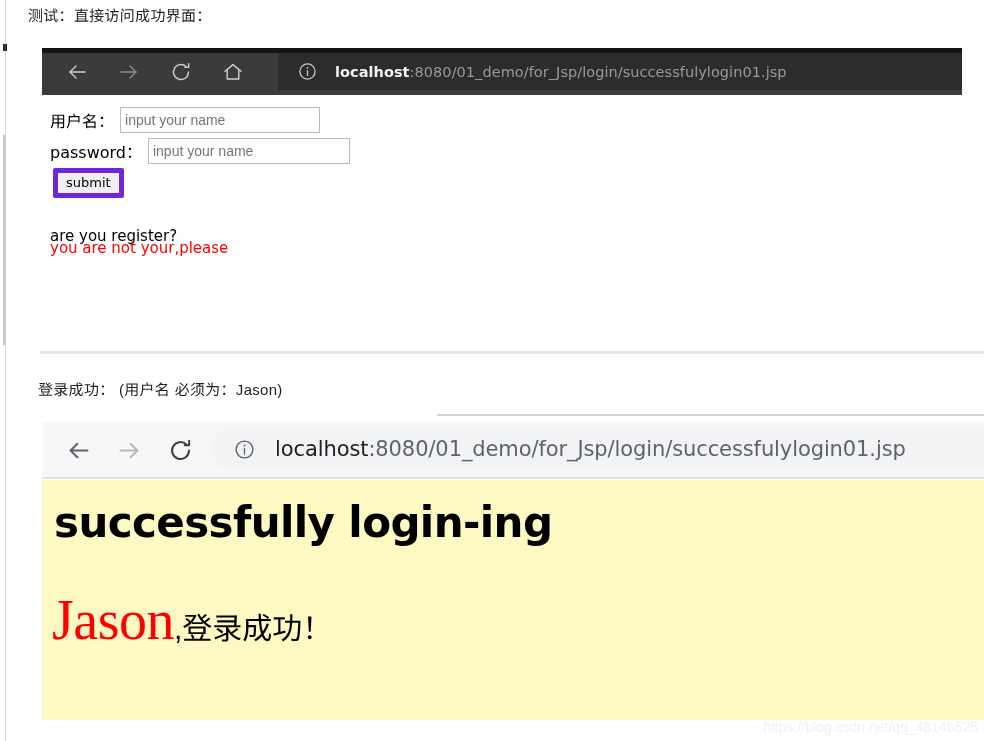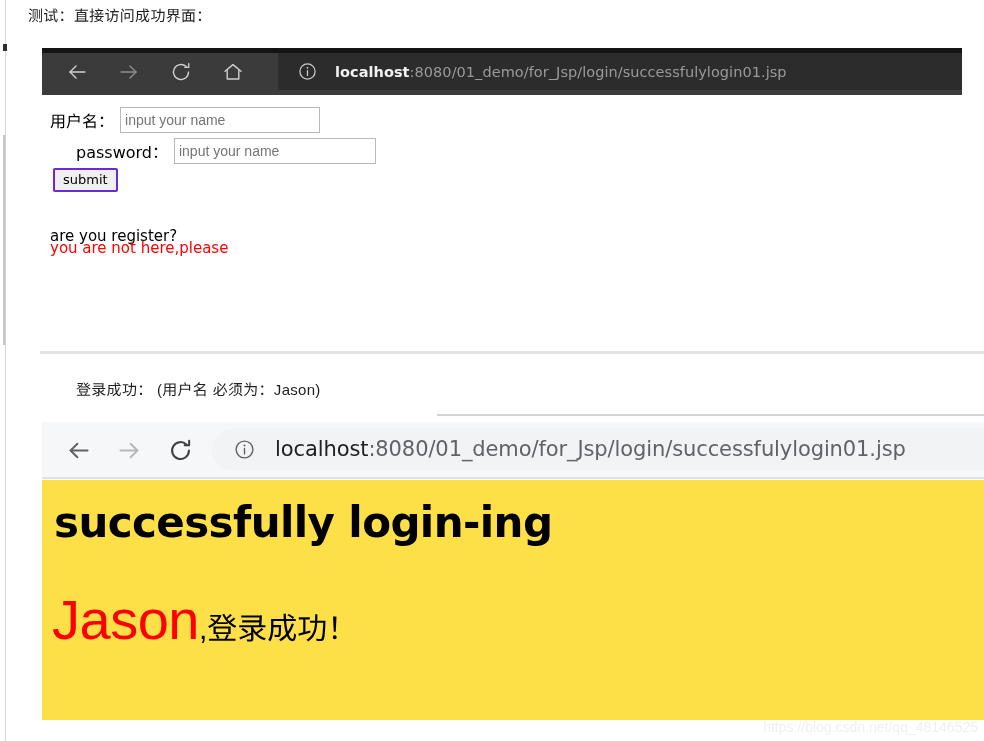--- a/index.html
+++ b/index.html
@@ -47,21 +47,21 @@
   
   .caption {
     position: absolute;
     font-family: Liberation Sans, sans-serif;
     font-size: 15px;
     color: #1f1f1f;
     white-space: nowrap;
     letter-spacing: .3px;
   }
   #caption-top { left: 28px; top: 4px; }
-  #caption-mid { left: 38px; top: 378px; margin-left: 38px; }
+  #caption-mid { left: 38px; top: 378px; }
 
   
   .section-divider {
     position: absolute;
     left: 40px;
     top: 351px;
     width: 944px;
     height: 3px;
     background: #e4e4e4;
   }
@@ -160,28 +160,28 @@
     height: 22px;
     font-family: "Liberation Sans", "DejaVu Sans", sans-serif;
     font-size: 14px;
     color: #9b9b9b;
     padding: 12px 4px;
     line-height: 20px;
     outline: none;
   }
   #row-username { left: 8px; top: 12px; }
   #row-username .text-input { width: 200px; margin-left: 6px; }
-  #row-password { left: 8px; top: 43px; margin-left: 26px; }
+  #row-password { left: 8px; top: 43px; }
   #row-password .text-input { width: 202px; margin-left: 6px; }
   #submit-button {
     position: absolute;
     left: 11px;
     top: 73px;
     box-sizing: border-box;
-    border: 2px solid #6d28d9;
+    border: 5px solid #6d28d9;
     background: #efefef;
     border-radius: 2px;
     font-family: "DejaVu Sans", "Liberation Sans", sans-serif;
     font-size: 13px;
     color: #000000;
     padding: 2px 8px 3px 8px;
     line-height: 15px;
     cursor: pointer;
     text-align: right;
   }
@@ -252,42 +252,42 @@
   }
   #shot-light .urltext .host { color: #202124; }
 
   
   #page-light {
     position: absolute;
     left: 42px;
     top: 480px;
     width: 942px;
     height: 240px;
-    background: #fde047;
+    background: #fef9c3;
   }
   #success-heading {
     position: absolute;
     left: 12px;
     top: 18px;
     font-family: "DejaVu Sans", "Liberation Sans", sans-serif;
     font-size: 42px;
     font-weight: bold;
     color: #000000;
     letter-spacing: -.6px;
     white-space: nowrap;
   }
   #login-result {
     position: absolute;
     left: 10px;
     top: 112px;
     white-space: nowrap;
     line-height: 1;
   }
   #login-result .user {
-    font-family: Liberation Sans, sans-serif;
+    font-family: Liberation Serif, serif;
     font-size: 56px;
     color: #ff0000;
     letter-spacing: -.5px;
   }
   #login-result .suffix {
     font-family: "Liberation Sans", "DejaVu Sans", sans-serif;
     font-size: 30px;
     color: #000000;
   }
 
@@ -362,21 +362,21 @@
   </div>
 
   <div class="form-row" id="row-password">
     <span class="form-label">password：</span>
     <input class="text-input" type="text" placeholder="input your name" style="">
   </div>
 
   <button id="submit-button" type="button">submit</button>
 
   <div class="note-line" id="note-register">are you register?</div>
-  <div class="note-line" id="note-warning">you are not here,please</div>
+  <div class="note-line" id="note-warning">you are not your,please</div>
 </div>
 
 <div class="section-divider"></div>
 
 <div class="caption" id="caption-mid">登录成功： (用户名 必须为：Jason)</div>
 
 <div id="hairline-light"></div>
 
 <div id="shot-light">
   <div class="nav-icons">

